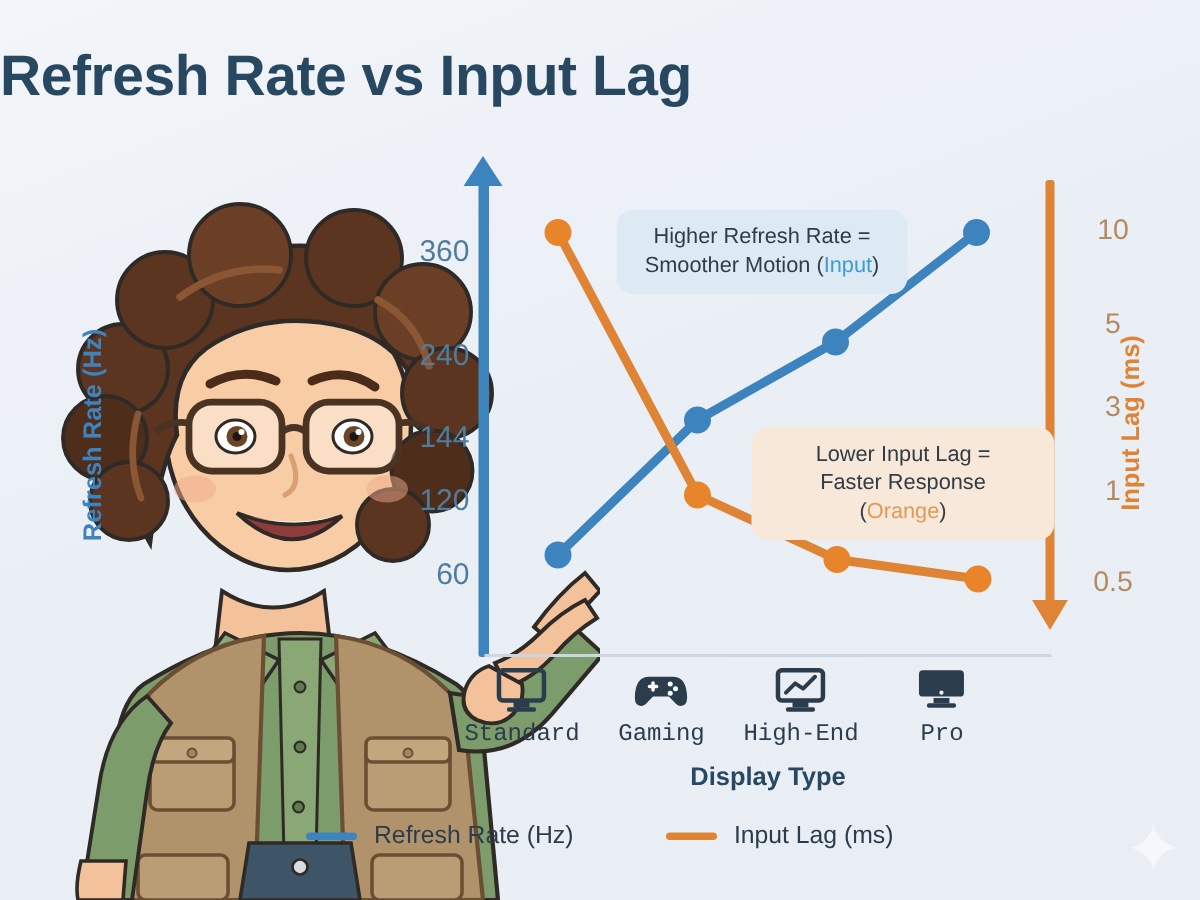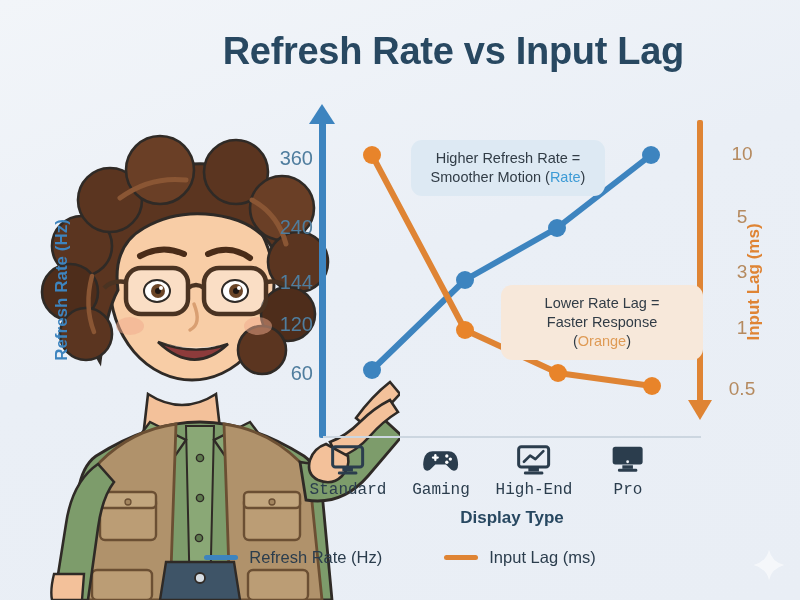--- a/index.html
+++ b/index.html
@@ -7,21 +7,21 @@
     width:800px;height:600px;overflow:hidden;
     font-family:"Liberation Sans","DejaVu Sans",sans-serif;
     background:#eef2f7;
   }
   #stage{
     position:relative;width:800px;height:600px;
     background:linear-gradient(160deg,#f2f5f9 0%,#eaeff6 45%,#e9eef5 100%);
   }
   
   #title{
-    position:absolute;left:0;top:28px;width:684px;text-align:right;
+    position:absolute;left:0;top:28px;width:684px;text-align:left;
     font-size:38px;font-weight:bold;color:#284861;letter-spacing:-0.3px;
     line-height:46px;
   }
   
   .axis-line{position:absolute;}
   #y-left-axis{left:319px;top:118px;width:7px;height:320px;background:#3d84bf;border-radius:2px;}
   #y-left-arrow{
     position:absolute;left:309px;top:104px;width:0;height:0;
     border-left:13px solid transparent;border-right:13px solid transparent;
     border-bottom:20px solid #3d84bf;
@@ -44,21 +44,21 @@
   }
   #x-title{
     position:absolute;left:323px;top:508px;width:378px;text-align:center;
     font-size:17px;font-weight:bold;color:#284861;
   }
   
   .tick-left{
     position:absolute;right:0;width:70px;text-align:right;
     font-size:20px;color:#4f7d9e;
   }
-  #ticks-left{position:absolute;left:235px;top:4px;width:78px;height:452px;}
+  #ticks-left{position:absolute;left:235px;top:14px;width:78px;height:452px;}
   .tick-right{
     position:absolute;left:0;width:60px;text-align:center;
     font-size:19px;color:#b58a5f;
   }
   #ticks-right{position:absolute;left:712px;top:0;width:60px;height:600px;}
   
   #plot{position:absolute;left:0;top:0;width:800px;height:600px;}
   
   .callout{
     position:absolute;border-radius:11px;padding:9px 15px;
@@ -218,25 +218,25 @@
 
     <polyline points="372,155 465,330 558,373 652,386" fill="none" stroke="#df8434" stroke-width="6" stroke-linecap="round" stroke-linejoin="round"></polyline>
     <circle cx="372" cy="155" r="9" fill="#e8842a"></circle>
     <circle cx="465" cy="330" r="9" fill="#e8842a"></circle>
     <circle cx="558" cy="373" r="9" fill="#e8842a"></circle>
     <circle cx="652" cy="386" r="9" fill="#e8842a"></circle>
   </svg>
 
   <div class="callout" id="callout-blue">
     <span>Higher Refresh Rate =</span><br>
-    <span>Smoother Motion (</span><span class="kw-blue">Rate</span><span>)</span>
+    <span>Smoother Motion (</span><span class="kw-blue">Input</span><span>)</span>
   </div>
 
   <div class="callout" id="callout-orange">
-    <span>Lower Rate Lag =</span><br>
+    <span>Lower Input Lag =</span><br>
     <span>Faster Response (</span><span class="kw-orange">Orange</span><span>)</span>
   </div>
 
   <div id="categories">
 
     <div class="cat" style="left:-22px;top:0">
       <svg class="cat-icon" viewBox="0 0 40 34">
         <rect x="3" y="2" width="34" height="23" rx="3" fill="none" stroke="#2b3d4d" stroke-width="3.4"></rect>
         <rect x="14" y="26" width="12" height="4" fill="#2b3d4d"></rect>
         <rect x="9" y="30" width="22" height="3.4" rx="1.5" fill="#2b3d4d"></rect>

